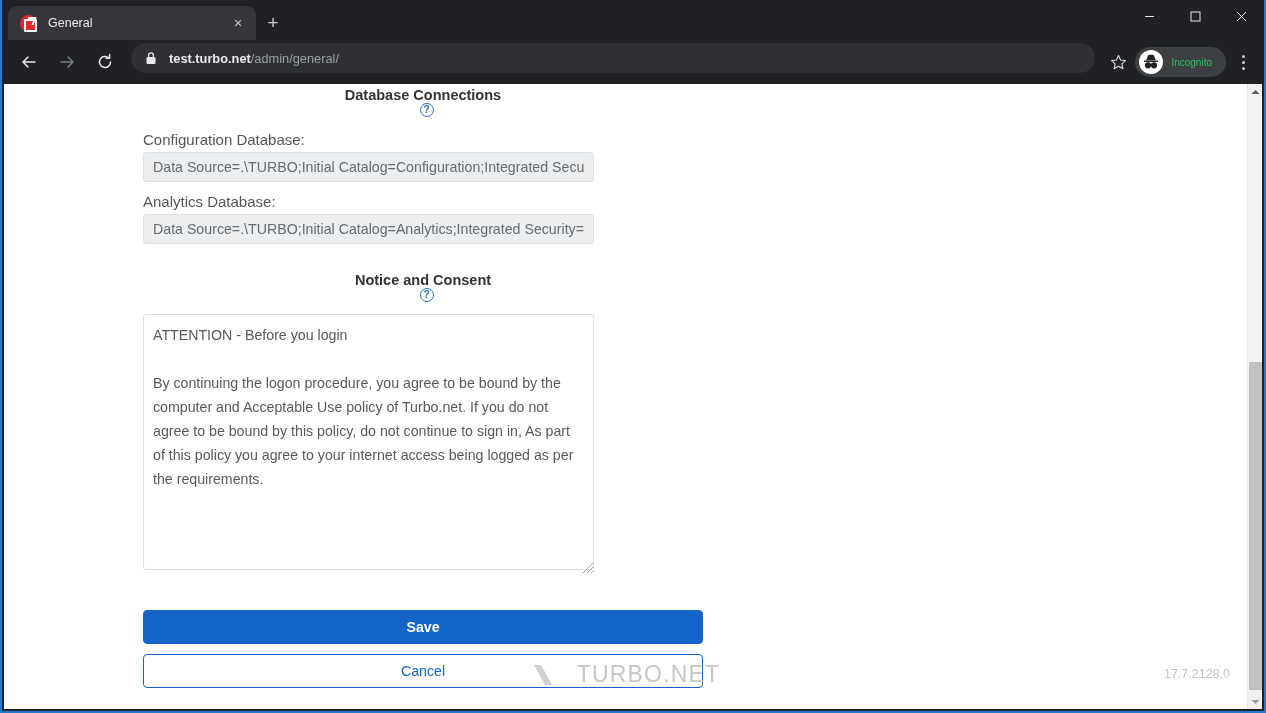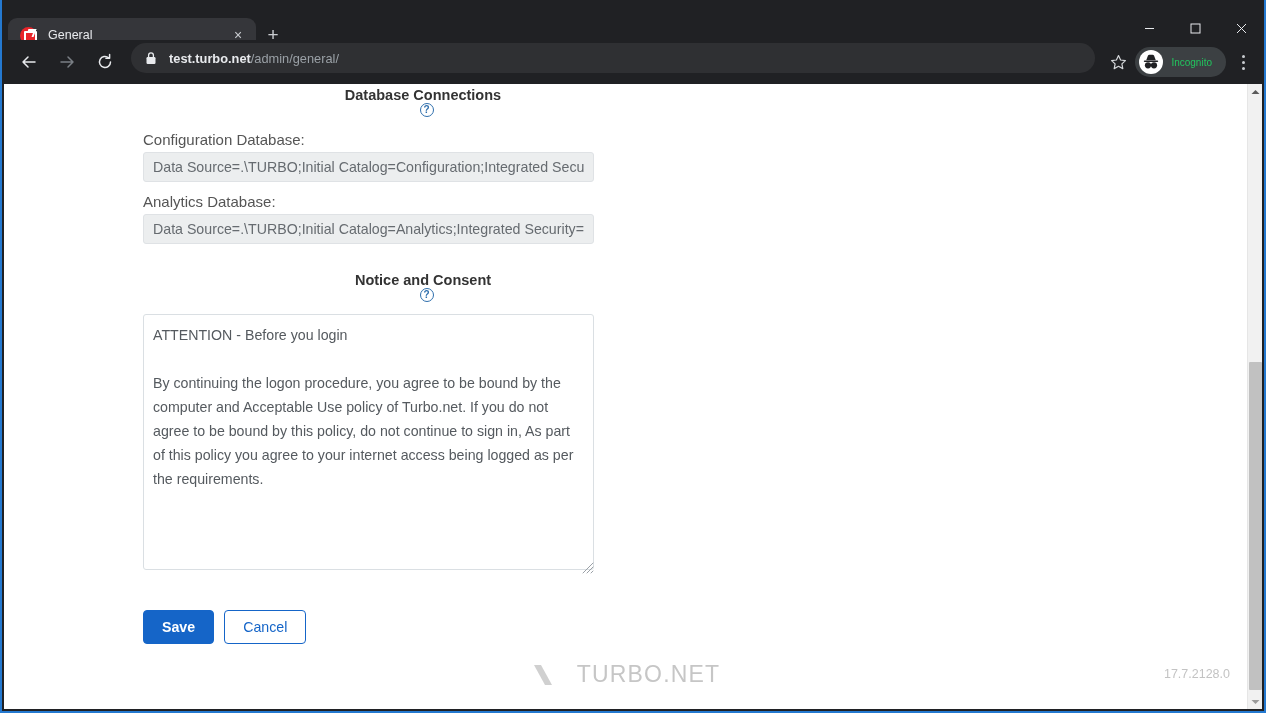--- a/index.html
+++ b/index.html
@@ -15,21 +15,21 @@
   .window {
     position: absolute; inset: 0;
     background: #202124;
     border-left: 2px solid #2479d0;
     border-right: 2px solid #2479d0;
     border-bottom: 2px solid #2479d0;
   }
 
   
   .tabstrip {
-    position: absolute; top: 12px; left: 0; right: 0; height: 40px;
+    position: absolute; top: 0; left: 0; right: 0; height: 40px;
     background: #202124;
   }
   .tab {
     position: absolute; left: 6px; top: 6px;
     width: 248px; height: 34px;
     background: #35363a;
     border-radius: 9px 9px 0 0;
     display: flex; align-items: center;
     padding: 0 8px 0 12px;
   }
@@ -159,21 +159,21 @@
     line-height: 24px;
     padding: 8px 9px;
     outline: none; resize: none;
     overflow: hidden;
   }
   .resize-grip {
     position: absolute; right: 0px; bottom: 0px;
     width: 14px; height: 14px;
     pointer-events: none;
   }
-  .btnrow { display: flex; gap: 10px; }
+  .btnrow { display: flex; gap: 10px; flex-direction: column; }
   .btn {
     font-family: "Liberation Sans", sans-serif;
     font-size: 14.2px;
     border-radius: 4px;
     padding: 7px 18px;
     cursor: default;
     line-height: 18px;
   }
   .btn-primary { background: #1565c8; border: 1px solid #1565c8; color: #ffffff; font-weight: bold; }
   .btn-outline { background: #ffffff; border: 1px solid #1565c8; color: #1565c8; }

